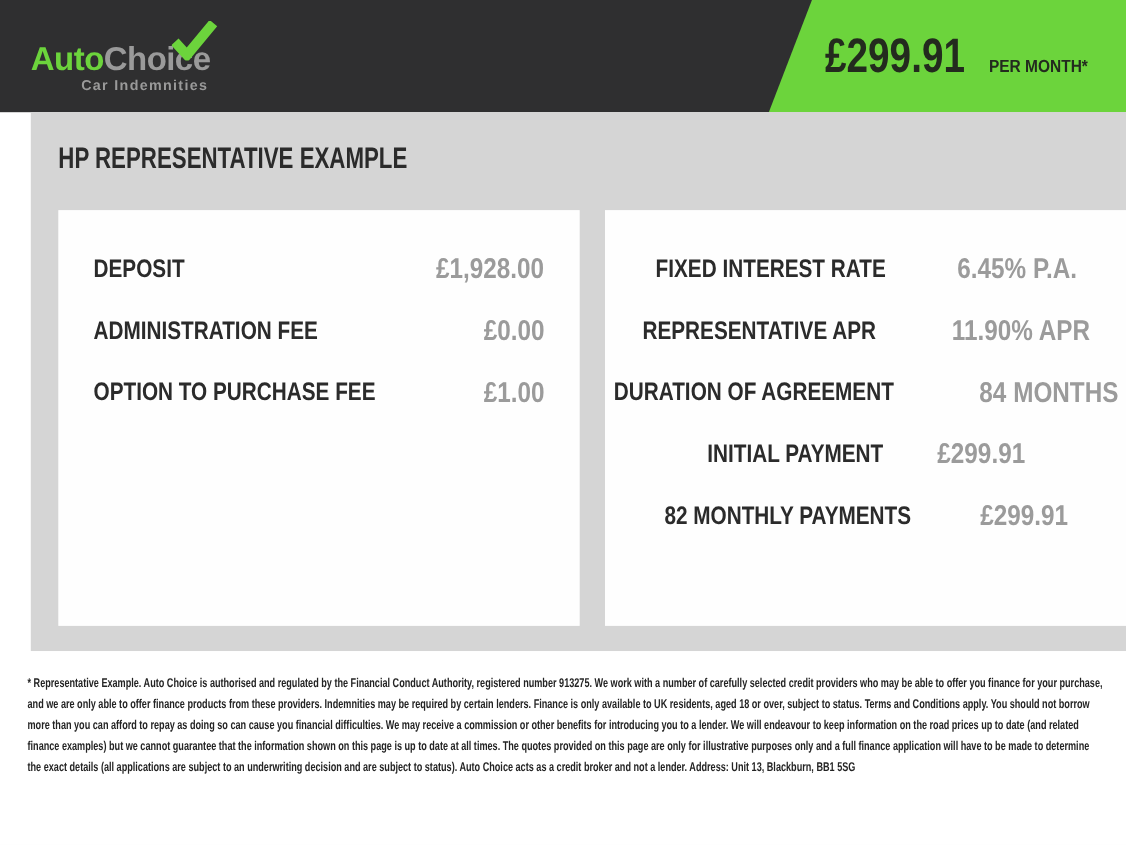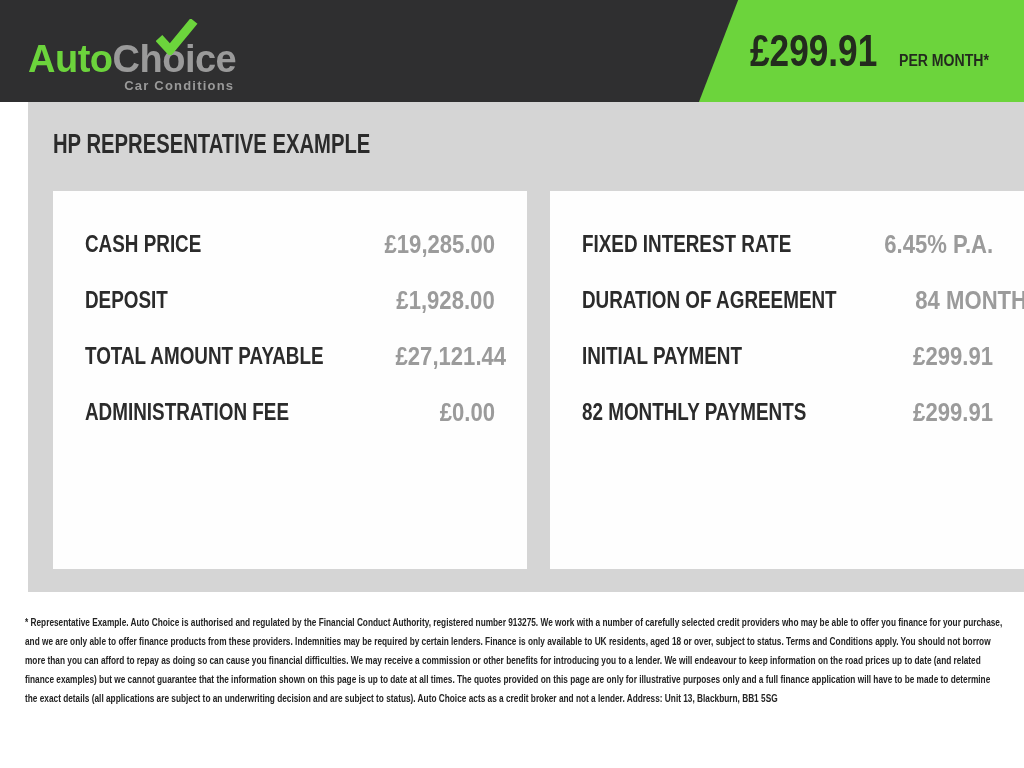--- a/index.html
+++ b/index.html
@@ -3,39 +3,39 @@
 <meta charset="utf-8">
 <style>
   * { margin:0; padding:0; box-sizing:border-box; }
   html,body { width:1024px; height:768px; }
   body { font-family:"Liberation Sans", sans-serif; background:#ffffff; overflow:hidden; }
   .page { position:relative; width:1024px; height:768px; background:#ffffff; }
 
   
   .header { position:absolute; top:0; left:0; width:1024px; height:102px; background:#2f2f30; }
   .logo { position:absolute; left:28px; top:40px; cursor:pointer; }
-  .logo-row { position:relative; font-size:38px; font-weight:bold; line-height:1; letter-spacing:-0.5px; white-space:nowrap; }
+  .logo-row { position:relative; font-size:30px; font-weight:bold; line-height:1; letter-spacing:-0.5px; white-space:nowrap; }
   .word-auto   { color:#6cd43c; }
   .word-choice { color:#9a9a9a; }
   .check-icon { position:absolute; left:128px; top:-21px; width:42px; height:36px; }
   .tagline { color:#9a9a9a; font-weight:bold; font-size:13px; letter-spacing:1.2px; text-align:right; margin-top:0px; padding-right:2px; }
 
   .green-banner { position:absolute; top:0; right:0; width:344px; height:102px; background:#6cd43c;
                   clip-path:polygon(16.9% 0, 100% 0, 100% 100%, 5.5% 100%); }
   .banner-inner { display:flex; align-items:baseline; padding:29px 0 0 70px; }
   .banner-price { color:#232b1e; font-size:44px; font-weight:bold; line-height:1; transform:scaleX(0.80); transform-origin:left bottom; white-space:nowrap; }
   .banner-period { color:#232b1e; font-size:16px; font-weight:bold; line-height:1; margin-left:-10px; transform:scaleX(0.88); transform-origin:left bottom; white-space:nowrap; }
 
   
   .main { position:absolute; top:102px; left:0; width:1024px; height:490px; background:#d5d5d5;margin-left:28px; }
   .page-title { position:absolute; left:25px; top:28px; color:#2b2b2b; font-size:27px; font-weight:bold; line-height:1.1;
                 transform:scaleX(0.75); transform-origin:left top; white-space:nowrap; }
   .cards { position:absolute; top:89px; left:25px; display:flex; gap:23px; }
   .card { width:474px; height:378px; background:#fefefe; padding:25px 0 17px; display:flex; flex-direction:column; }
-  .card.right { width:475px; }
+  .card.right { width:475px;align-items:center; }
   .finance-row { height:56px; display:flex; align-items:center; justify-content:space-between; padding:0 32px; }
   .finance-label { color:#2b2b2b; font-size:23px; font-weight:bold; white-space:nowrap;
                    transform:scaleX(0.82); transform-origin:left center; }
   .finance-value { color:#9b9b9b; font-size:26px; font-weight:bold; white-space:nowrap;
                    transform:scaleX(0.85); transform-origin:right center; }
 
   
   .footer { position:absolute; top:592px; left:0; width:1024px; height:176px; background:#ffffff; }
   .disclaimer { margin:21px 0 0 25px; width:1358px; color:#242424; font-size:11.5px; font-weight:bold;
                 line-height:19px; transform:scaleX(0.72); transform-origin:left top; }
@@ -48,59 +48,59 @@
   <div class="header">
     <div class="logo">
       <div class="logo-row">
         <span class="word-auto">Auto</span><span class="word-choice">Choice</span>
         <span class="check-icon">
           <svg width="42" height="36" viewBox="0 0 42 36">
             <path d="M3 19 L14 31 L38 2" fill="none" stroke="#6cd43c" stroke-width="9" stroke-linecap="butt"></path>
           </svg>
         </span>
       </div>
-      <div class="tagline">Car Conditions</div>
+      <div class="tagline">Car Indemnities</div>
     </div>
 
     <div class="green-banner">
       <div class="banner-inner">
         <span class="banner-price">£299.91</span>
         <span class="banner-period">PER MONTH*</span>
       </div>
     </div>
   </div>
 
   <div class="main">
     <h1 class="page-title">HP REPRESENTATIVE EXAMPLE</h1>
 
     <div class="cards">
 
       <div class="card left">
         <div class="finance-row">
-          <span class="finance-label">CASH PRICE</span>
-          <span class="finance-value">£19,285.00</span>
-        </div>
-        <div class="finance-row">
           <span class="finance-label">DEPOSIT</span>
           <span class="finance-value">£1,928.00</span>
         </div>
         <div class="finance-row">
-          <span class="finance-label">TOTAL AMOUNT PAYABLE</span>
-          <span class="finance-value">£27,121.44</span>
+          <span class="finance-label">ADMINISTRATION FEE</span>
+          <span class="finance-value">£0.00</span>
         </div>
         <div class="finance-row">
-          <span class="finance-label">ADMINISTRATION FEE</span>
-          <span class="finance-value">£0.00</span>
+          <span class="finance-label">OPTION TO PURCHASE FEE</span>
+          <span class="finance-value">£1.00</span>
         </div>
       </div>
 
       <div class="card right">
         <div class="finance-row">
           <span class="finance-label">FIXED INTEREST RATE</span>
           <span class="finance-value">6.45% P.A.</span>
+        </div>
+        <div class="finance-row">
+          <span class="finance-label">REPRESENTATIVE APR</span>
+          <span class="finance-value">11.90% APR</span>
         </div>
         <div class="finance-row">
           <span class="finance-label">DURATION OF AGREEMENT</span>
           <span class="finance-value">84 MONTHS</span>
         </div>
         <div class="finance-row">
           <span class="finance-label">INITIAL PAYMENT</span>
           <span class="finance-value">£299.91</span>
         </div>
         <div class="finance-row">

